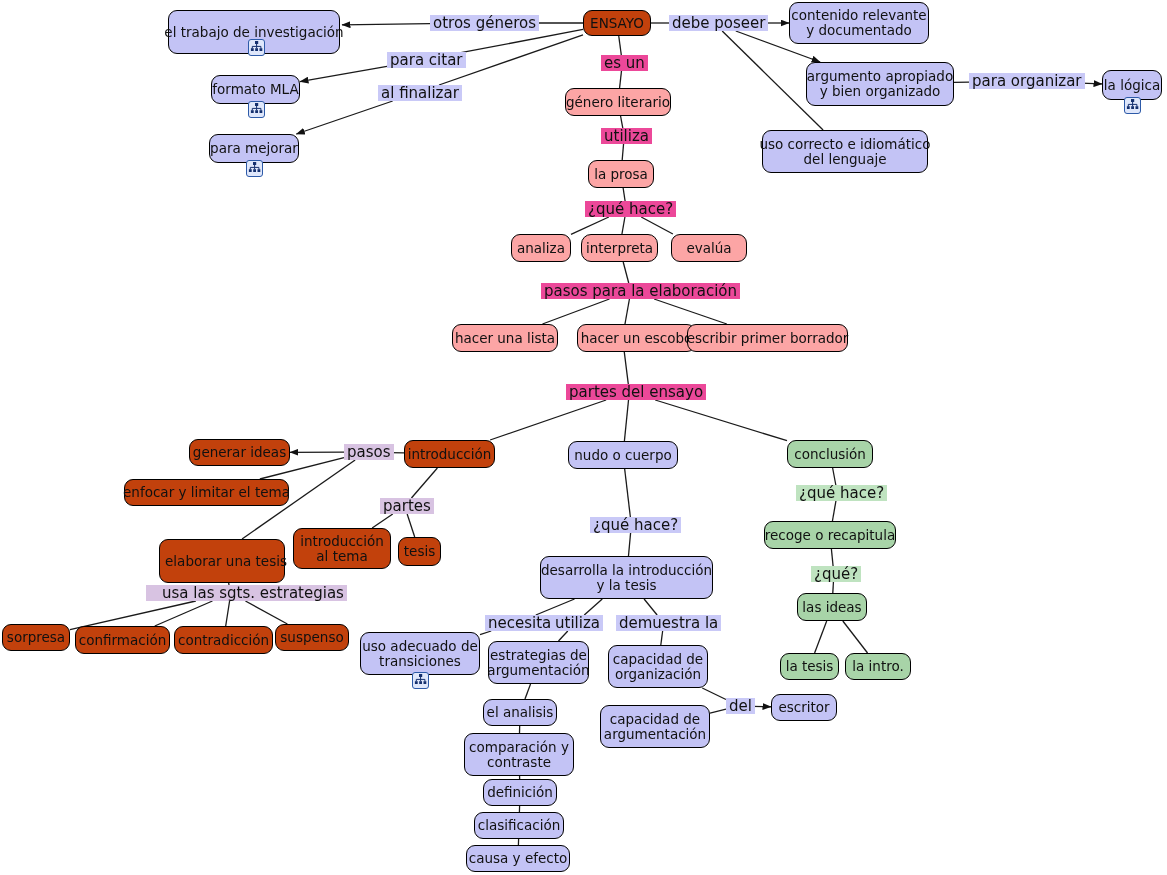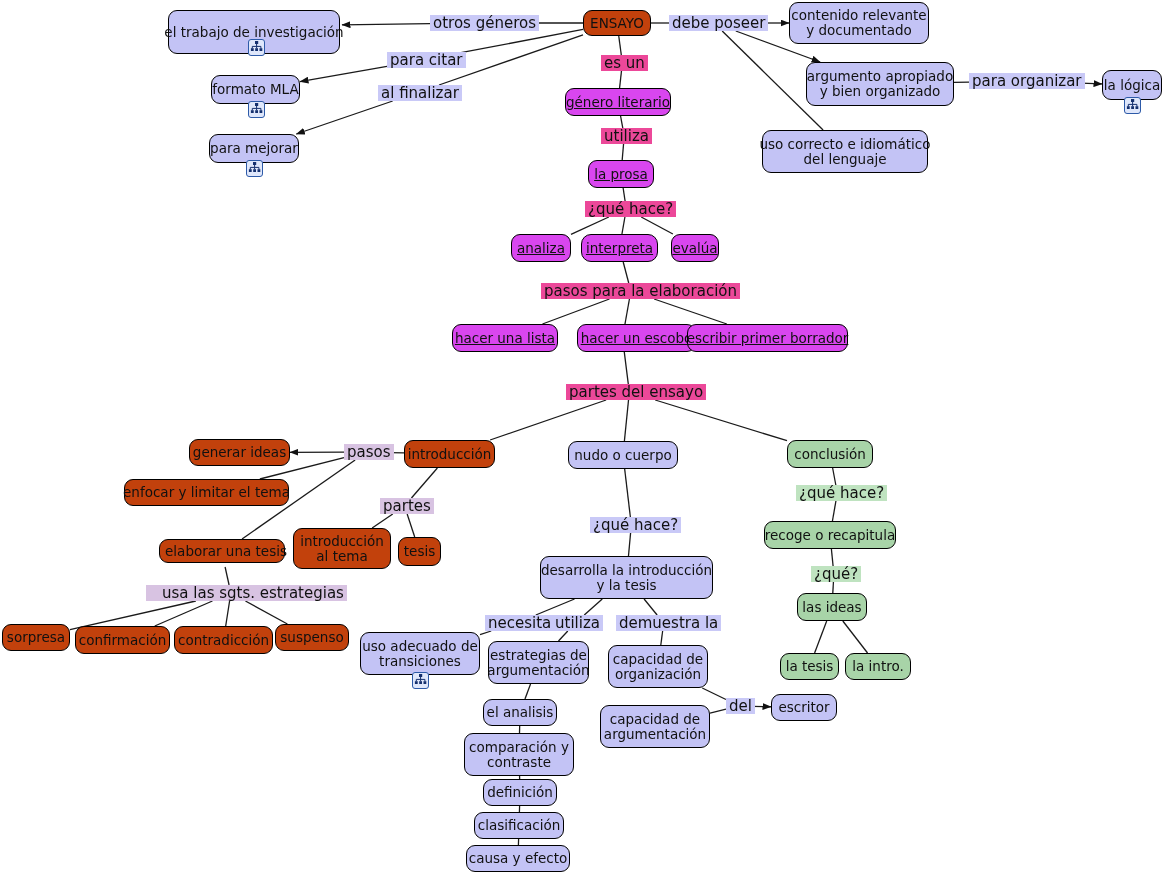--- a/index.html
+++ b/index.html
@@ -33,21 +33,21 @@
     align-items: center;
     justify-content: center;
     text-align: center;
     font-size: 13.5px;
     line-height: 15px;
     color: #111111;
     padding: 2px 8px;
     z-index: 3;
     white-space: pre;
   }
-  .node.green-light { background: #d946ef; text-decoration: underline; }
+  .node.green-light { background: #fca5a5; }
   .node.green-dark  { background: #a8d4a8; }
   .node.blue        { background: #c3c3f5; }
   .node.mauve       { background: #c2410c; }
 
   .label {
     position: absolute;
     box-sizing: border-box;
     font-size: 15px;
     line-height: 16px;
     color: #111111;
@@ -194,30 +194,30 @@
           <path d="M7.6 4 V6.4 M3.3 6.4 H11.9 M3.3 6.4 V8.2 M7.6 6.4 V8.2 M11.9 6.4 V8.2" stroke="#15306e" stroke-width="1" fill="none"></path>
           <rect x="1.9" y="8.2" width="2.8" height="2.8" fill="#15306e"></rect>
           <rect x="6.2" y="8.2" width="2.8" height="2.8" fill="#15306e"></rect>
           <rect x="10.5" y="8.2" width="2.8" height="2.8" fill="#15306e"></rect>
         </svg>
       </div>
       <div class="node green-light" style="left: 565px; top: 88px; width: 106px; height: 28px;">género literario</div>
       <div class="node green-light" style="left: 588px; top: 160px; width: 66px; height: 28px;">la prosa</div>
       <div class="node green-light" style="left: 511px; top: 234px; width: 60px; height: 28px;">analiza</div>
       <div class="node green-light" style="left: 581px; top: 234px; width: 77px; height: 28px; border-radius: 10px;">interpreta</div>
-      <div class="node green-light" style="left: 671px; top: 234px; width: 48px; height: 28px;">evalúa</div>
+      <div class="node green-light" style="left: 671px; top: 234px; width: 76px; height: 28px;">evalúa</div>
       <div class="node green-light" style="left: 452px; top: 324px; width: 106px; height: 28px;">hacer una lista</div>
       <div class="node green-light" style="left: 577px; top: 324px; width: 119px; height: 28px;">hacer un escobo</div>
       <div class="node green-light" style="left: 687px; top: 324px; width: 161px; height: 28px;">escribir primer borrador</div>
       <div class="node mauve" style="left: 404px; top: 440px; width: 91px; height: 28px;">introducción</div>
       <div class="node blue" style="left: 568px; top: 441px; width: 110px; height: 28px;">nudo o cuerpo</div>
       <div class="node green-dark" style="left: 787px; top: 440px; width: 86px; height: 28px;">conclusión</div>
       <div class="node mauve" style="left: 189px; top: 439px; width: 101px; height: 27px;">generar ideas</div>
       <div class="node mauve" style="left: 124px; top: 479px; width: 165px; height: 27px;">enfocar y limitar el tema</div>
-      <div class="node mauve" style="left: 159px; top: 539px; width: 126px; height: 24px; padding-left: 16px;">elaborar una tesis</div>
+      <div class="node mauve" style="left: 159px; top: 539px; width: 126px; height: 44px; padding-left: 16px;">elaborar una tesis</div>
       <div class="node mauve" style="left: 293px; top: 528px; width: 98px; height: 41px;">introducción
 al tema</div>
       <div class="node mauve" style="left: 398px; top: 537px; width: 43px; height: 29px;">tesis</div>
       <div class="node mauve" style="left: 2px; top: 624px; width: 68px; height: 27px;">sorpresa</div>
       <div class="node mauve" style="left: 75px; top: 626px; width: 95px; height: 28px;">confirmación</div>
       <div class="node mauve" style="left: 174px; top: 626px; width: 99px; height: 28px;">contradicción</div>
       <div class="node mauve" style="left: 275px; top: 624px; width: 74px; height: 27px;">suspenso</div>
       <div class="node blue" style="left: 540px; top: 556px; width: 173px; height: 43px;">desarrolla la introducción
 y la tesis</div>
       <div class="node blue" style="left: 360px; top: 632px; width: 120px; height: 43px;">uso adecuado de

